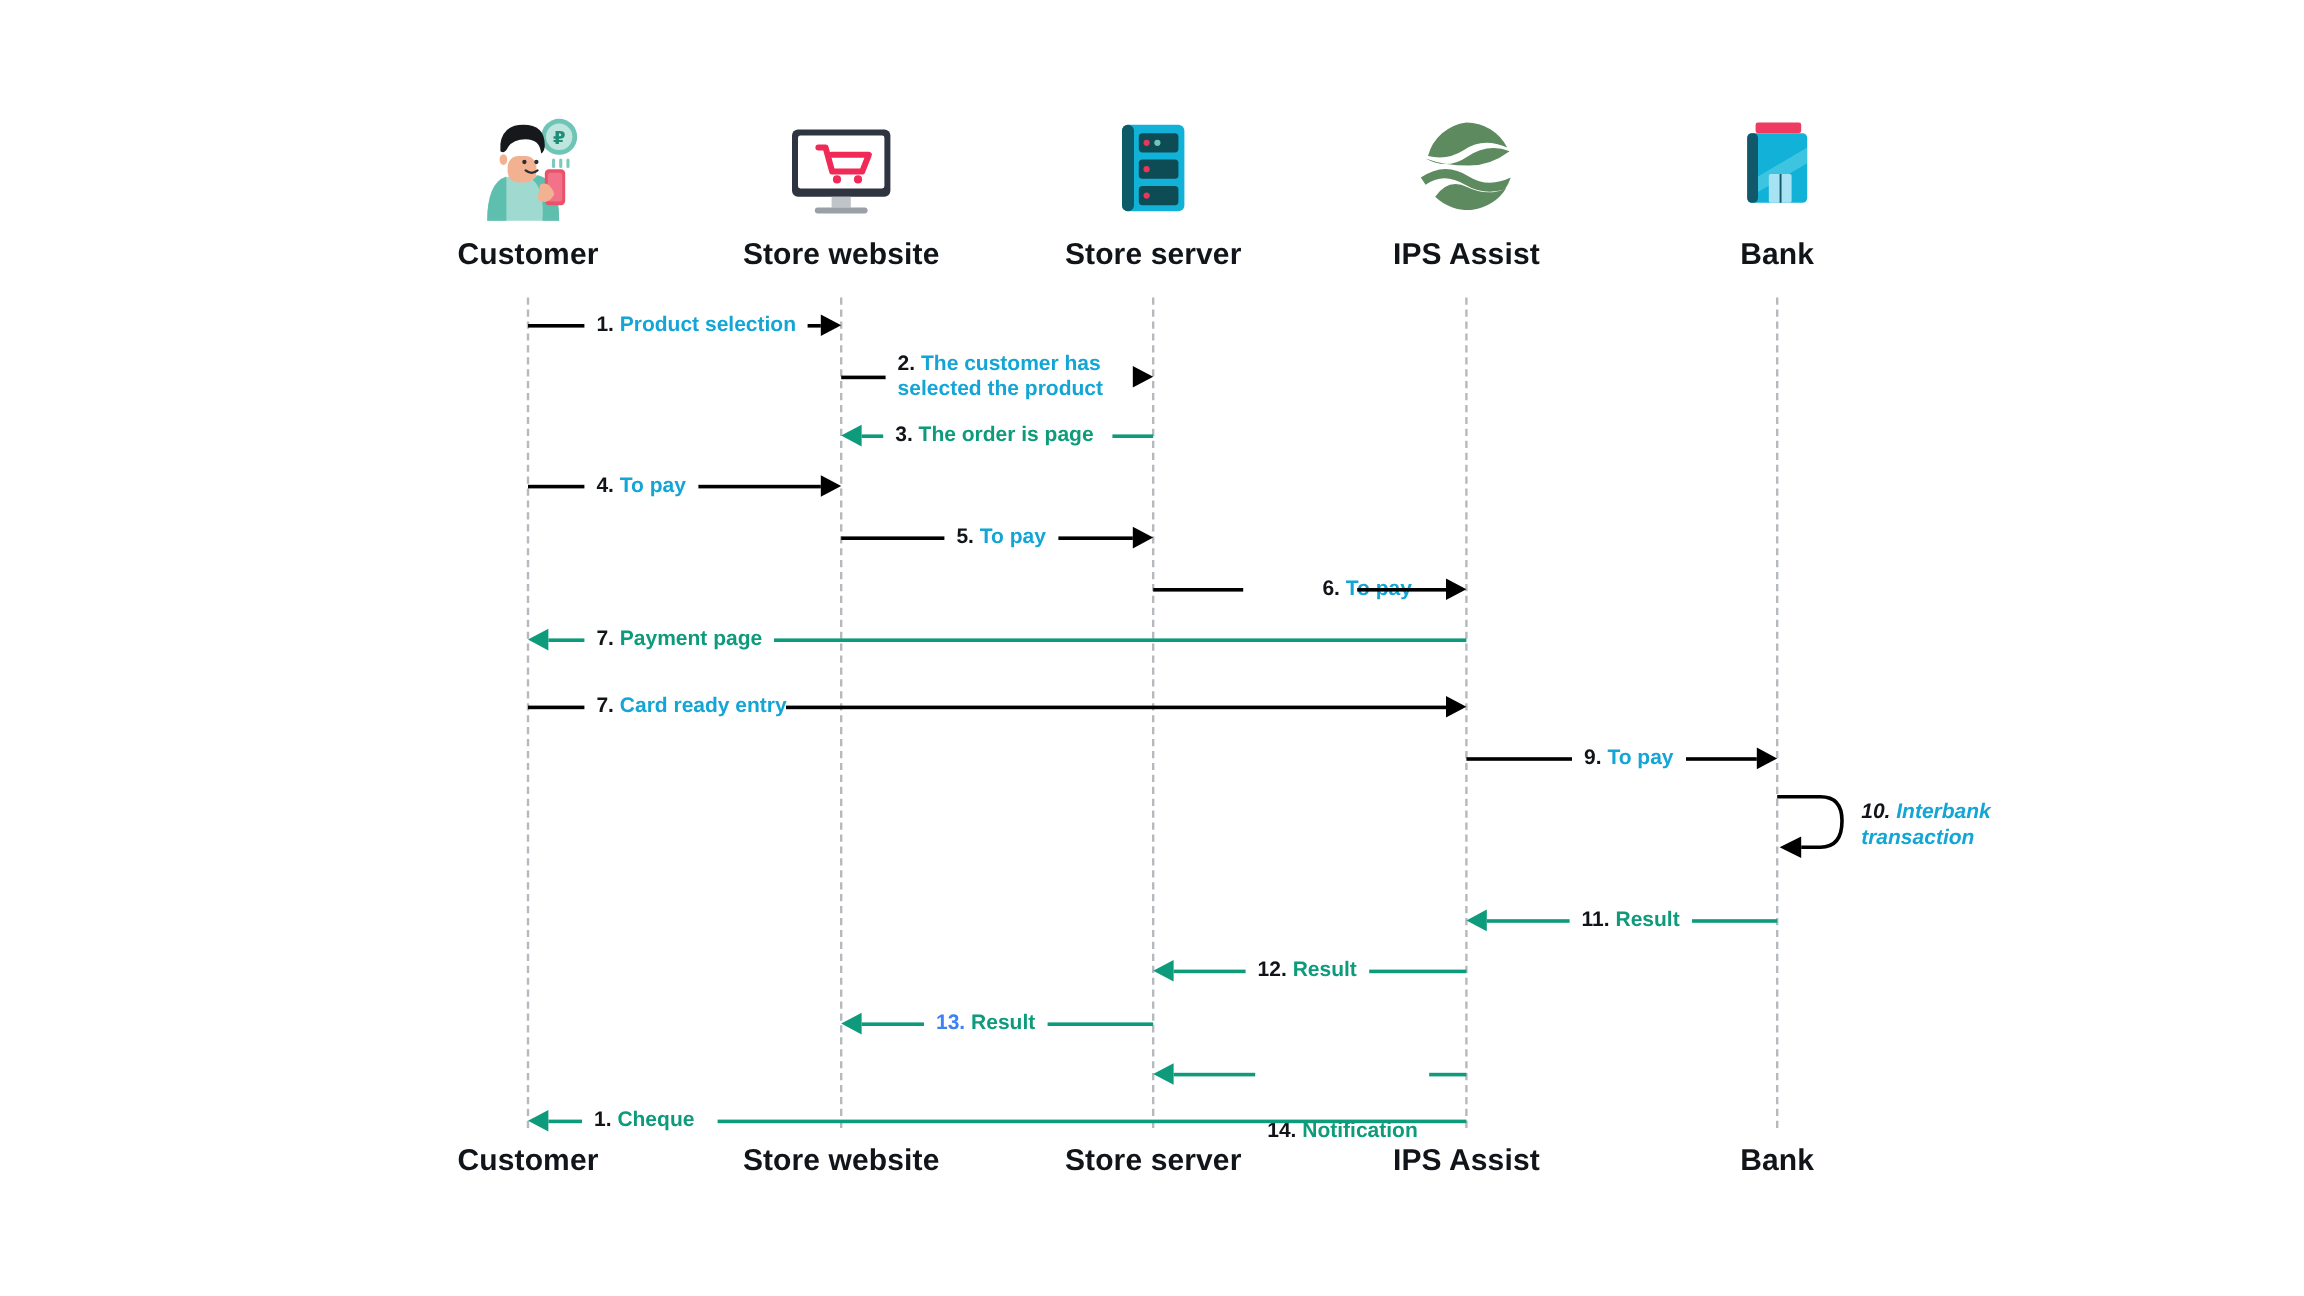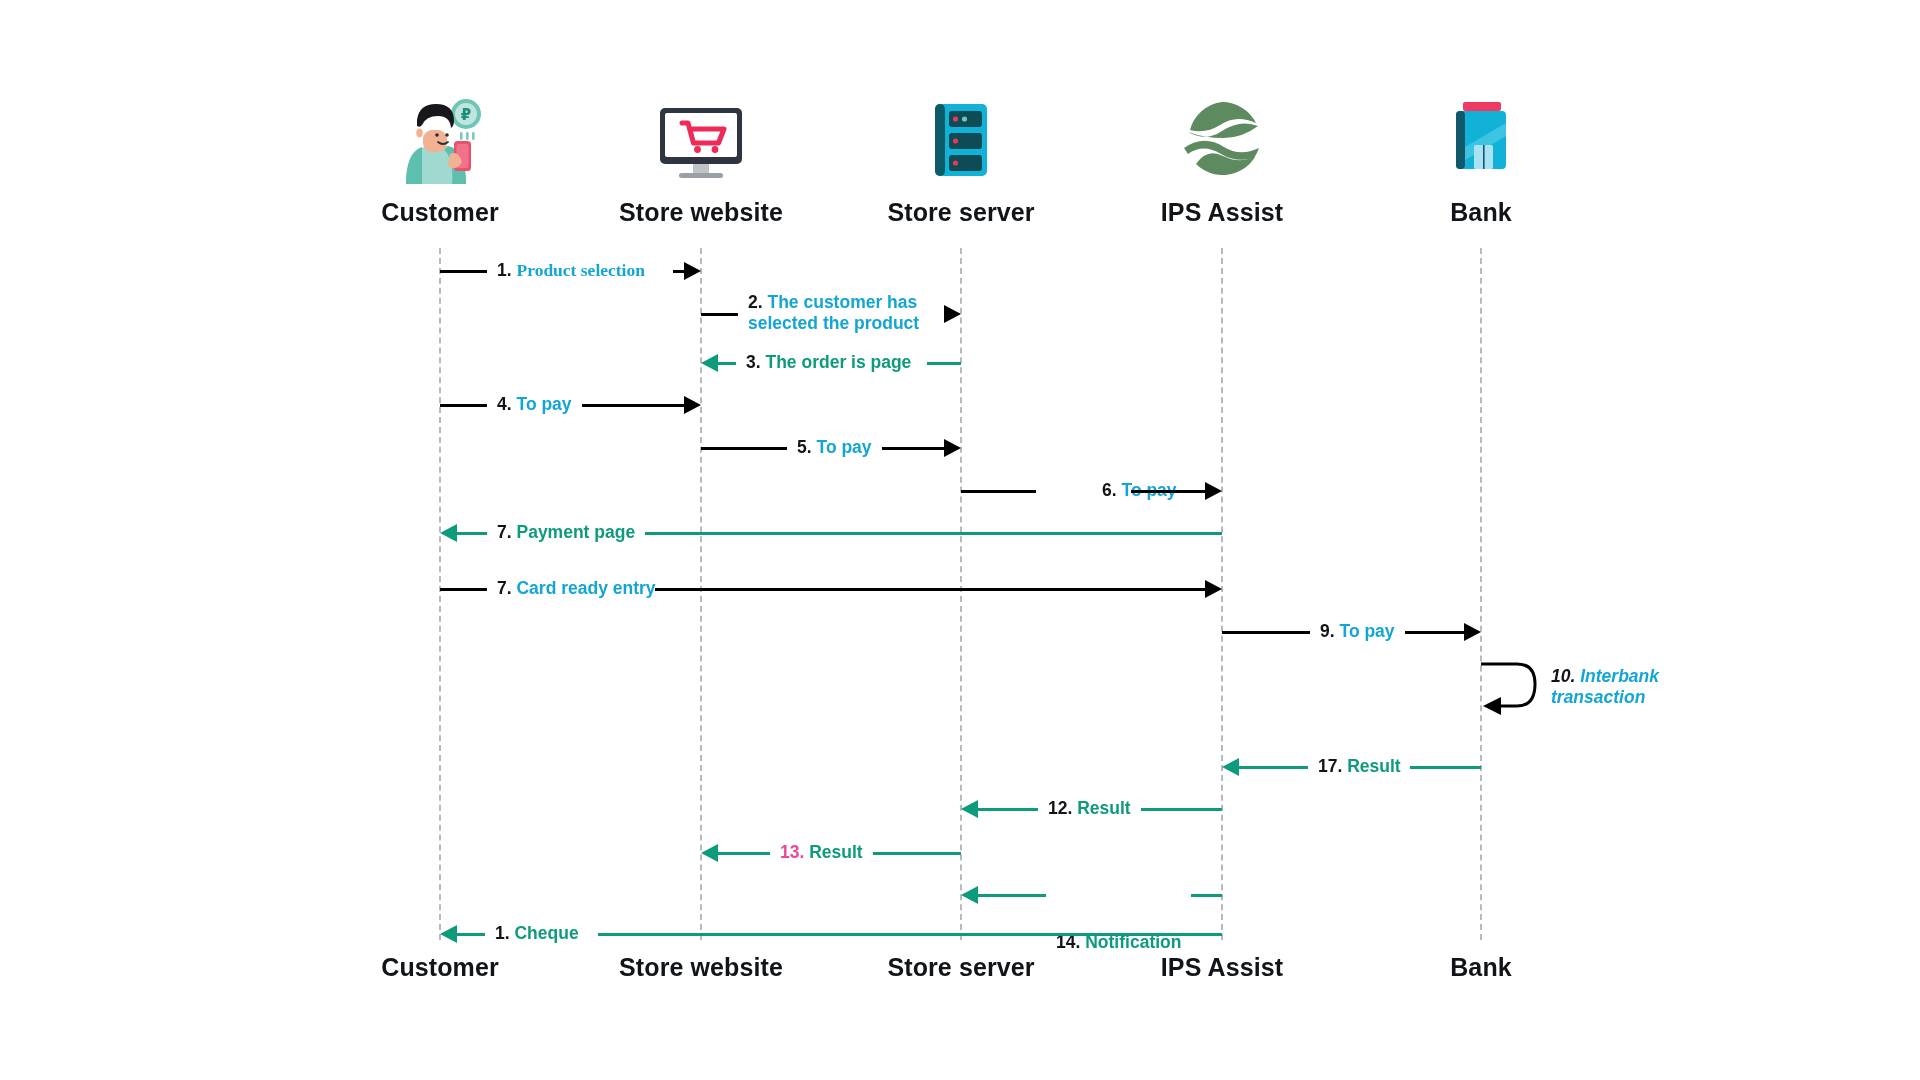--- a/index.html
+++ b/index.html
@@ -117,21 +117,21 @@
          <rect x="41" y="53" width="19" height="24" rx="1.5" fill="#a7e3f2"></rect>
          <rect x="50" y="53" width="1.6" height="24" fill="#11596a"></rect>
           </svg>
         </div>
         <div class="actor-name">Bank</div>
       </div>
     </div>
 
   <div id="messages">
       <div class="msg" style="left: 0px; top: 270px;">
-        <div class="lbl" style="left: 497px; top: 0px;"><em style="color: rgb(17, 20, 24);">1.</em> <em style="color: rgb(19, 165, 214); font-family: Liberation Serif, serif;">Product selection</em></div>
+        <div class="lbl" style="left: 497px; top: 0px;"><em style="color: rgb(17, 20, 24);">1.</em> <em style="color: rgb(19, 165, 214);">Product selection</em></div>
         <div class="line" style="left: 440px; width: 47px; border-top-color: rgb(0, 0, 0);"></div>
         <div class="line" style="left: 673px; width: 11px; border-top-color: rgb(0, 0, 0);"></div>
         <div class="head r" style="left: 684px; border-left-color: rgb(0, 0, 0);"></div>
       </div>
       <div class="msg" style="left: 0px; top: 313px;">
         <div class="lbl" style="left: 748px; top: 0px;"><em style="color: rgb(17, 20, 24);">2.</em> <em style="color: rgb(19, 165, 214);">The customer has<br>selected the product</em></div>
         <div class="line" style="left: 701px; width: 37px; border-top-color: rgb(0, 0, 0);"></div>
         <div class="head r" style="left: 944px; border-left-color: rgb(0, 0, 0);"></div>
       </div>
       <div class="msg" style="left: 0px; top: 362px;">
@@ -170,33 +170,33 @@
         <div class="line" style="left: 655px; width: 550px; border-top-color: rgb(0, 0, 0);"></div>
         <div class="head r" style="left: 1205px; border-left-color: rgb(0, 0, 0);"></div>
       </div>
       <div class="msg" style="left: 0px; top: 631px;">
         <div class="lbl" style="left: 1320px; top: 0px;"><em style="color: rgb(17, 20, 24);">9.</em> <em style="color: rgb(19, 165, 214);">To pay</em></div>
         <div class="line" style="left: 1222px; width: 88px; border-top-color: rgb(0, 0, 0);"></div>
         <div class="line" style="left: 1405px; width: 59px; border-top-color: rgb(0, 0, 0);"></div>
         <div class="head r" style="left: 1464px; border-left-color: rgb(0, 0, 0);"></div>
       </div>
       <div class="msg" style="left: 0px; top: 766px;">
-        <div class="lbl" style="left: 1318px; top: 0px;"><em style="color: rgb(17, 20, 24);">17.</em> <em style="color: rgb(14, 155, 124);">Result</em></div>
+        <div class="lbl" style="left: 1318px; top: 0px;"><em style="color: rgb(17, 20, 24);">11.</em> <em style="color: rgb(14, 155, 124);">Result</em></div>
         <div class="line" style="left: 1239px; width: 69px; border-top-color: rgb(14, 155, 124);"></div>
         <div class="line" style="left: 1410px; width: 71px; border-top-color: rgb(14, 155, 124);"></div>
         <div class="head l" style="left: 1222px; border-right-color: rgb(14, 155, 124);"></div>
       </div>
       <div class="msg" style="left: 0px; top: 808px;">
         <div class="lbl" style="left: 1048px; top: 0px;"><em style="color: rgb(17, 20, 24);">12.</em> <em style="color: rgb(14, 155, 124);">Result</em></div>
         <div class="line" style="left: 978px; width: 60px; border-top-color: rgb(14, 155, 124);"></div>
         <div class="line" style="left: 1141px; width: 81px; border-top-color: rgb(14, 155, 124);"></div>
         <div class="head l" style="left: 961px; border-right-color: rgb(14, 155, 124);"></div>
       </div>
       <div class="msg" style="left: 0px; top: 852px;">
-        <div class="lbl" style="left: 780px; top: 0px;"><em style="color: #ec4899;">13.</em> <em style="color: rgb(14, 155, 124);">Result</em></div>
+        <div class="lbl" style="left: 780px; top: 0px;"><em style="color: #3b82f6;">13.</em> <em style="color: rgb(14, 155, 124);">Result</em></div>
         <div class="line" style="left: 718px; width: 52px; border-top-color: rgb(14, 155, 124);"></div>
         <div class="line" style="left: 873px; width: 88px; border-top-color: rgb(14, 155, 124);"></div>
         <div class="head l" style="left: 701px; border-right-color: rgb(14, 155, 124);"></div>
       </div>
       <div class="msg" style="left: 0px; top: 894px;">
         <div class="lbl" style="left: 1056px; top: 0px; margin-top: 48px;"><em style="color: rgb(17, 20, 24);">14.</em> <em style="color: rgb(14, 155, 124);">Notification</em></div>
         <div class="line" style="left: 978px; width: 68px; border-top-color: rgb(14, 155, 124);"></div>
         <div class="line" style="left: 1191px; width: 31px; border-top-color: rgb(14, 155, 124);"></div>
         <div class="head l" style="left: 961px; border-right-color: rgb(14, 155, 124);"></div>
       </div>

